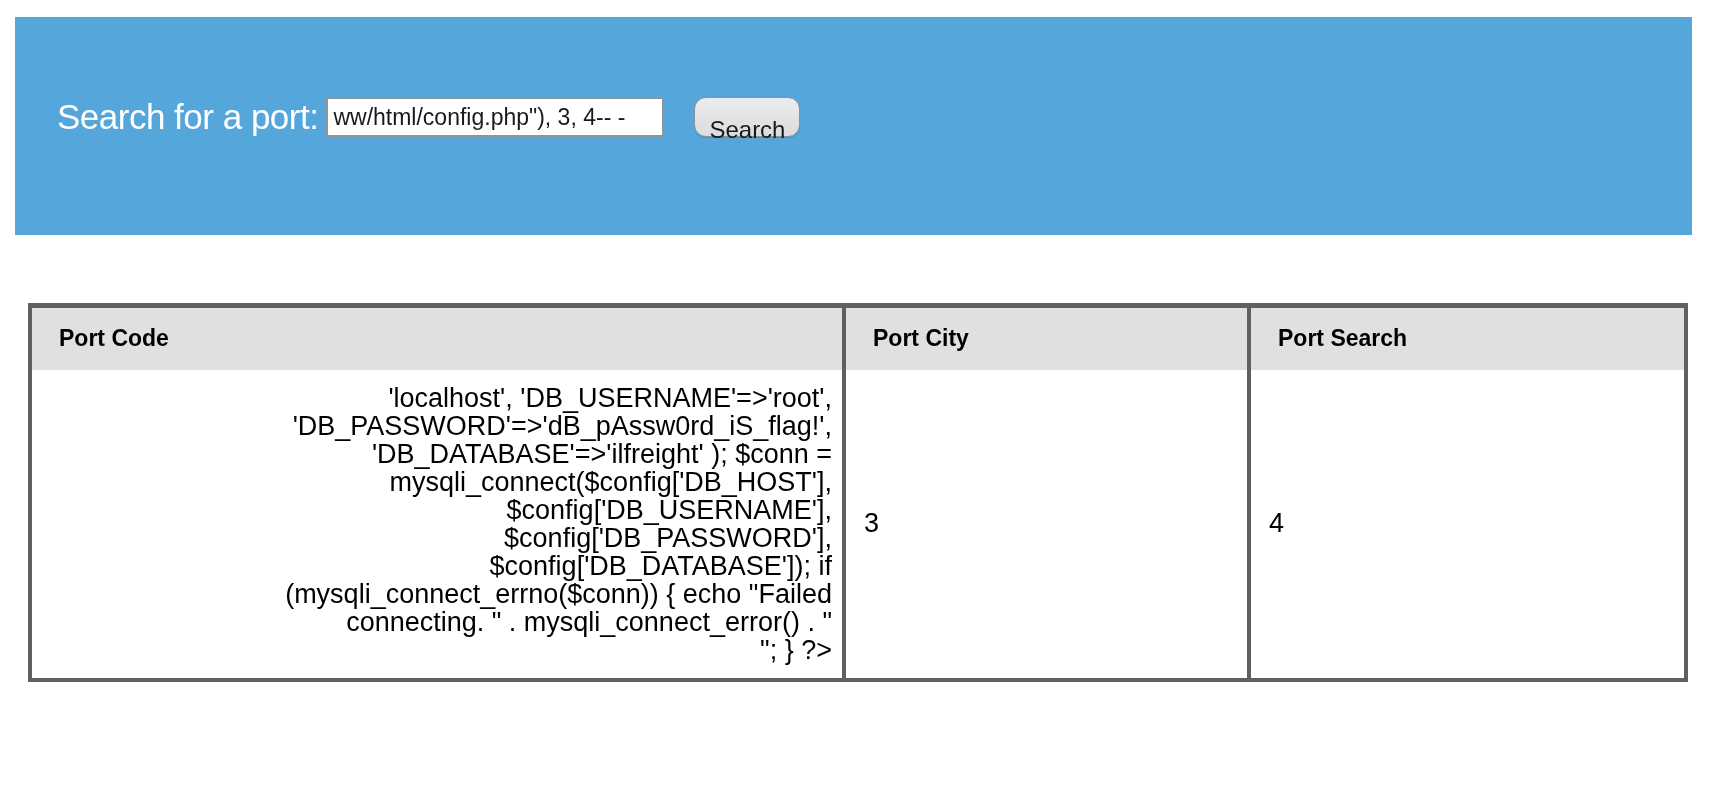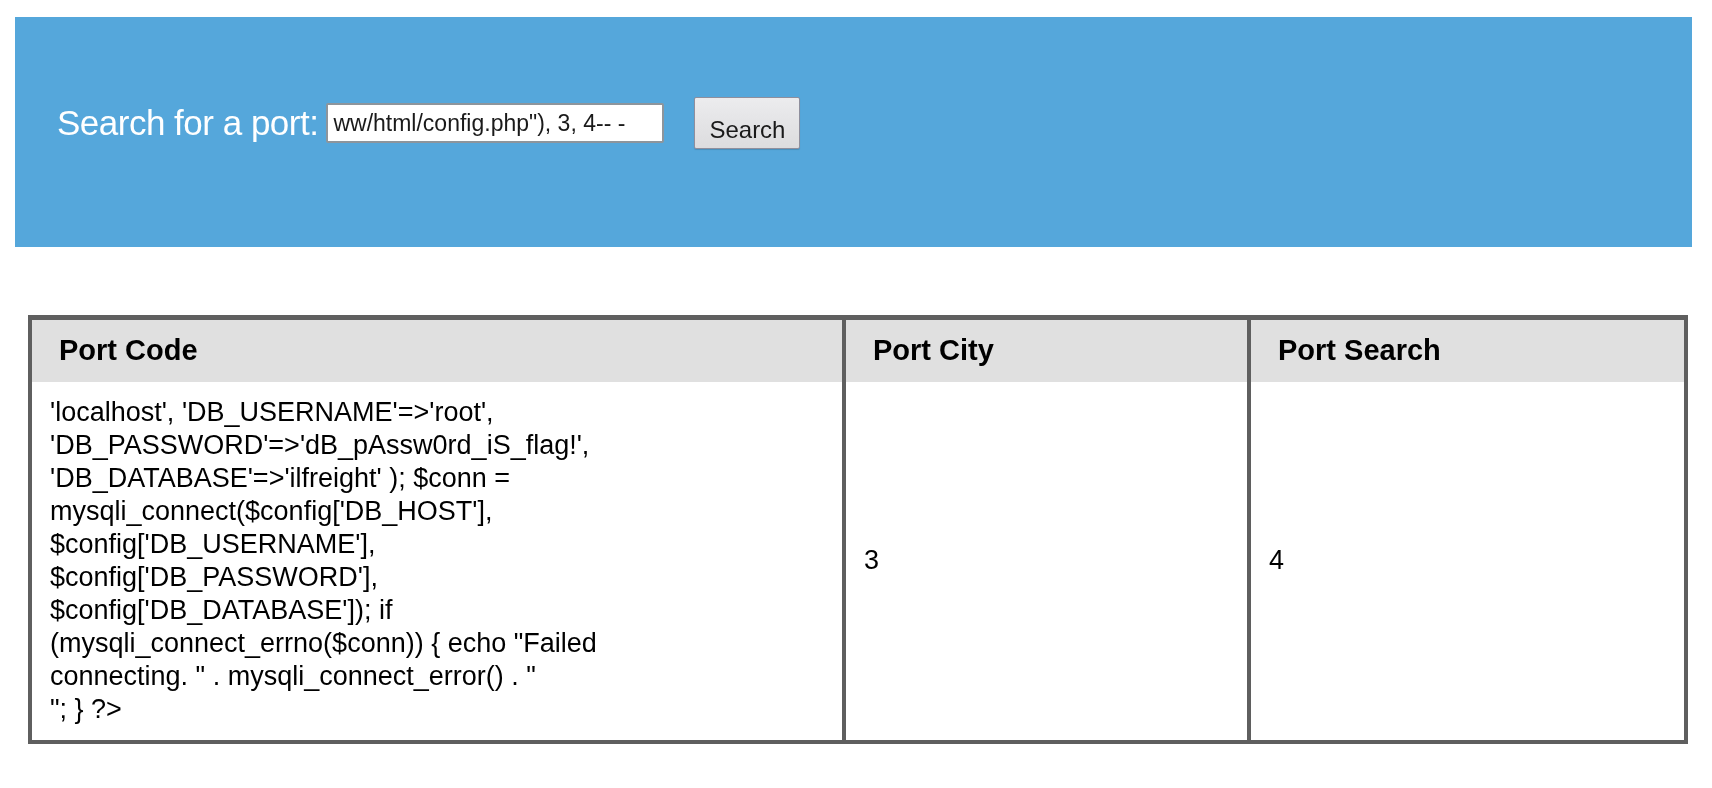--- a/index.html
+++ b/index.html
@@ -18,21 +18,21 @@
   
   .banner {
     margin: 17px 20px 0 15px;
     background: #55a7db;
     padding: 80px 0 98px 42px;
     display: flex;
     align-items: center;
   }
   .search-row {
     display: flex;
-    align-items: center;
+    align-items: flex-start;
     margin: 0;
   }
   .search-label {
     color: #ffffff;
     font-size: 35px;
     letter-spacing: -0.5px;
     margin-right: 8px;
     white-space: nowrap;
   }
   .search-input {
@@ -42,28 +42,28 @@
     border-radius: 2px;
     padding: 2px 5px;
     font-family: "Liberation Sans", "DejaVu Sans", sans-serif;
     font-size: 23px;
     color: #1a1a1a;
     background: #ffffff;
     outline: none;
   }
   .search-button {
     margin-left: 30px;
-    height: 52px;
+    height: 40px;
     padding: 18px 14px;
     font-family: "Liberation Sans", "DejaVu Sans", sans-serif;
     font-size: 24px;
     color: #1a1a1a;
     background: linear-gradient(#ececee, #dcdcde);
     border: 1px solid #8f8f9d;
-    border-radius: 2px;
+    border-radius: 12px;
     box-shadow: 0 1px 1px rgba(0,0,0,0.15);
     cursor: pointer;
   }
   
   .ports-table {
     margin: 68px 28px 20px 28px;
     width: 1656px;
     border-collapse: collapse;
     table-layout: fixed;
   }
@@ -71,40 +71,41 @@
     border-left: 4px solid #5f5f5f;
     border-right: 4px solid #5f5f5f;
   }
   .ports-table {
     border-top: 5px solid #5f5f5f;
     border-bottom: 4px solid #5f5f5f;
   }
   .ports-table th {
     background: #e0e0e0;
     text-align: left;
-    font-size: 29px;
+    font-size: 23px;
     font-weight: bold;
     padding: 14px 10px 14px 27px;
     height: 64px;
     vertical-align: middle;
   }
   .ports-table td {
     vertical-align: middle;
     font-size: 27px;
     padding: 14px 10px 14px 18px;
   }
   .col-code   { width: 814px; }
   .col-city   { width: 405px; }
   .col-volume { width: 437px; }
   .cell-code {
     white-space: pre-line;
-    line-height: 33px;
+    line-height: 28px;
     padding-left: 15px;
     padding-top: 18px;
     padding-bottom: 18px;
+    text-align: right;
   }
   .cell-num { font-size: 29px; }
 </style>
 </head>
 <body>
 
 <div class="page">
 
   <div class="banner">
     <form class="search-row">

